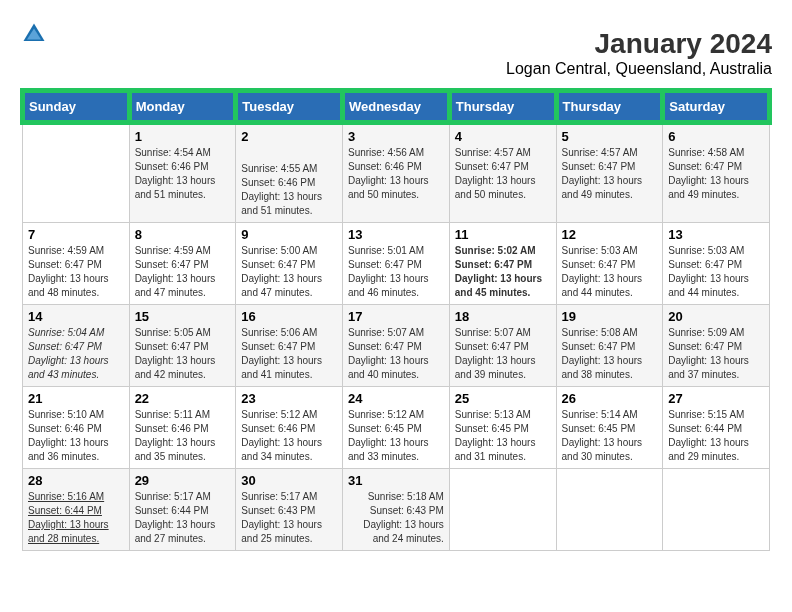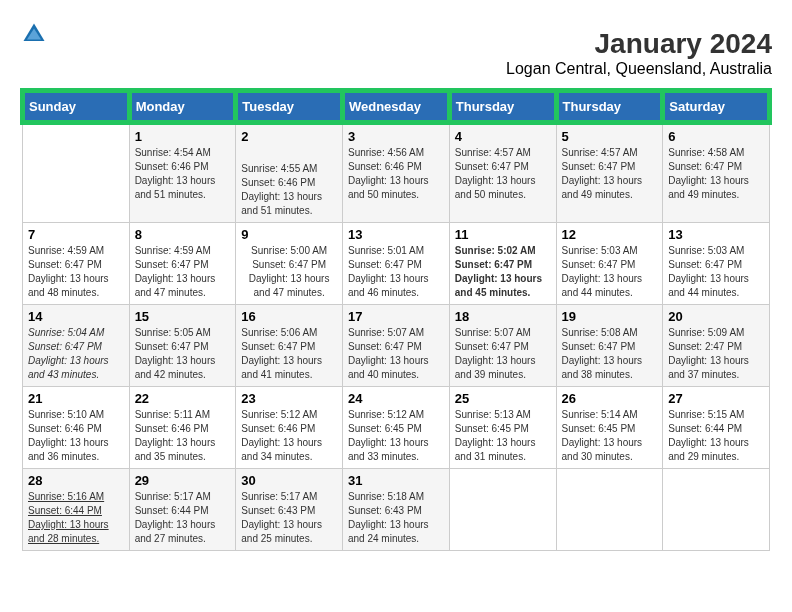--- a/index.html
+++ b/index.html
@@ -173,21 +173,21 @@
         </td>
         <td>
           <span class="day-num">8</span>
           <div class="cell-text" style="white-space: pre-line;">Sunrise: 4:59 AM
 Sunset: 6:47 PM
 Daylight: 13 hours
 and 47 minutes.</div>
         </td>
         <td>
           <span class="day-num">9</span>
-          <div class="cell-text" style="white-space: pre-line; text-align: center;">Sunrise: 5:00 AM
+          <div class="cell-text" style="white-space: pre-line;">Sunrise: 5:00 AM
 Sunset: 6:47 PM
 Daylight: 13 hours
 and 47 minutes.</div>
         </td>
         <td>
           <span class="day-num">13</span>
           <div class="cell-text" style="white-space: pre-line;">Sunrise: 5:01 AM
 Sunset: 6:47 PM
 Daylight: 13 hours
 and 46 minutes.</div>
@@ -253,21 +253,21 @@
         <td>
           <span class="day-num">19</span>
           <div class="cell-text" style="white-space: pre-line;">Sunrise: 5:08 AM
 Sunset: 6:47 PM
 Daylight: 13 hours
 and 38 minutes.</div>
         </td>
         <td>
           <span class="day-num">20</span>
           <div class="cell-text" style="white-space: pre-line;">Sunrise: 5:09 AM
-Sunset: 2:47 PM
+Sunset: 6:47 PM
 Daylight: 13 hours
 and 37 minutes.</div>
         </td>
       </tr>
       <tr>
         <td>
           <span class="day-num">21</span>
           <div class="cell-text" style="white-space: pre-line;">Sunrise: 5:10 AM
 Sunset: 6:46 PM
 Daylight: 13 hours
@@ -333,21 +333,21 @@
         </td>
         <td>
           <span class="day-num">30</span>
           <div class="cell-text" style="white-space: pre-line;">Sunrise: 5:17 AM
 Sunset: 6:43 PM
 Daylight: 13 hours
 and 25 minutes.</div>
         </td>
         <td>
           <span class="day-num">31</span>
-          <div class="cell-text" style="white-space: pre-line;">Sunrise: 5:18 AM
+          <div class="cell-text" style="white-space: pre-line; text-align: right;">Sunrise: 5:18 AM
 Sunset: 6:43 PM
 Daylight: 13 hours
 and 24 minutes.</div>
         </td>
         <td class="empty-cell"></td>
         <td class="empty-cell"></td>
         <td class="empty-cell"></td>
       </tr>
     </tbody>
 </table>

